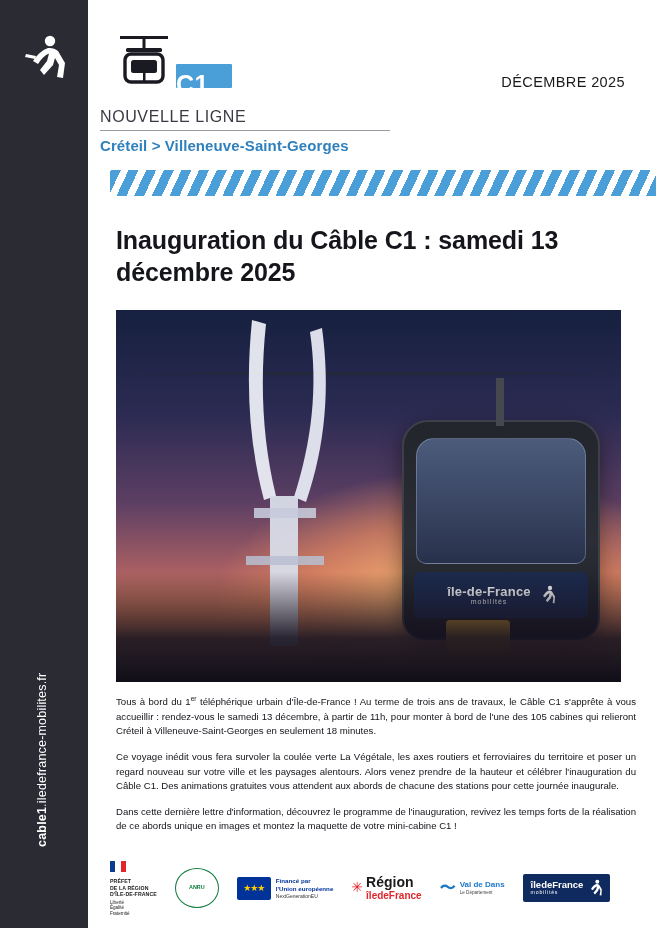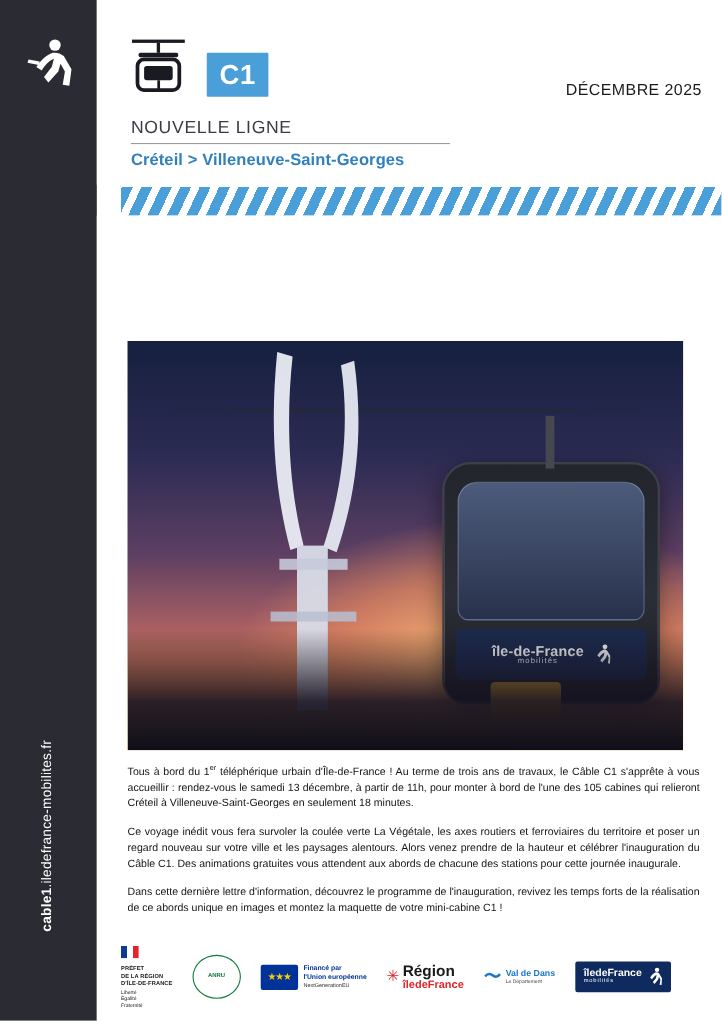--- a/index.html
+++ b/index.html
@@ -53,41 +53,40 @@
     position: absolute;
     left: 30px; top: 30px;
     display: flex;
     align-items: flex-end;
     gap: 6px;
   }
   .cabin-icon {
     width: 52px; height: 58px;
   }
   .c1-chip {
-    width: 56px; height: 40px;
+    width: 56px; height: 24px;
     background: #4a9fd8;
     color: #ffffff;
     font-weight: bold;
     font-size: 25px;
     line-height: 40px;
-    text-align: center;
+    text-align: left;
     letter-spacing: 0.5px;
     border-radius: 1px;
-    margin-left: 12px;
   }
   .issue-date {
     position: absolute;
-    right: 18px; top: 74px;
+    right: 31px; top: 74px;
     font-size: 14.5px;
     color: #1a1a1a;
     letter-spacing: 0.4px;
   }
   .line-label {
     position: absolute;
-    left: 31px; top: 108px;
+    left: 12px; top: 108px;
     width: 300px;
   }
   .line-label .nouvelle {
     font-size: 16px;
     color: #3a3a44;
     letter-spacing: 0.6px;
     padding-bottom: 4px;
     border-bottom: 1px solid #9a9aa4;
     display: inline-block;
     width: 290px;
@@ -310,20 +309,21 @@
     <div class="issue-date">DÉCEMBRE 2025</div>
     <div class="line-label">
       <div class="nouvelle">NOUVELLE LIGNE</div>
       <div class="route">Créteil &gt; Villeneuve-Saint-Georges</div>
     </div>
   </div>
 
   <div class="stripe-band"></div>
 
   <div class="body-area">
+    <h1 class="headline">Inauguration du Câble C1 : samedi 13 décembre 2025</h1>
 
     <div class="photo">
       <div class="sky"></div>
       <div class="cable-line"></div>
       <svg class="pylon" viewBox="0 0 180 330">
         <path d="M58 0 C 52 60, 54 120, 70 180 L82 176 C 68 120, 66 60, 72 4 Z" fill="#e8eaf2" opacity="0.96"></path>
         <path d="M128 8 C 136 66, 132 124, 112 182 L100 177 C 118 122, 124 66, 116 12 Z" fill="#e3e6f0" opacity="0.96"></path>
         <rect x="76" y="176" width="28" height="150" fill="#d8dce8" opacity="0.95"></rect>
         <rect x="60" y="188" width="62" height="10" fill="#c6cada" opacity="0.9"></rect>
         <rect x="52" y="236" width="78" height="9" fill="#b9bfd2" opacity="0.85"></rect>

